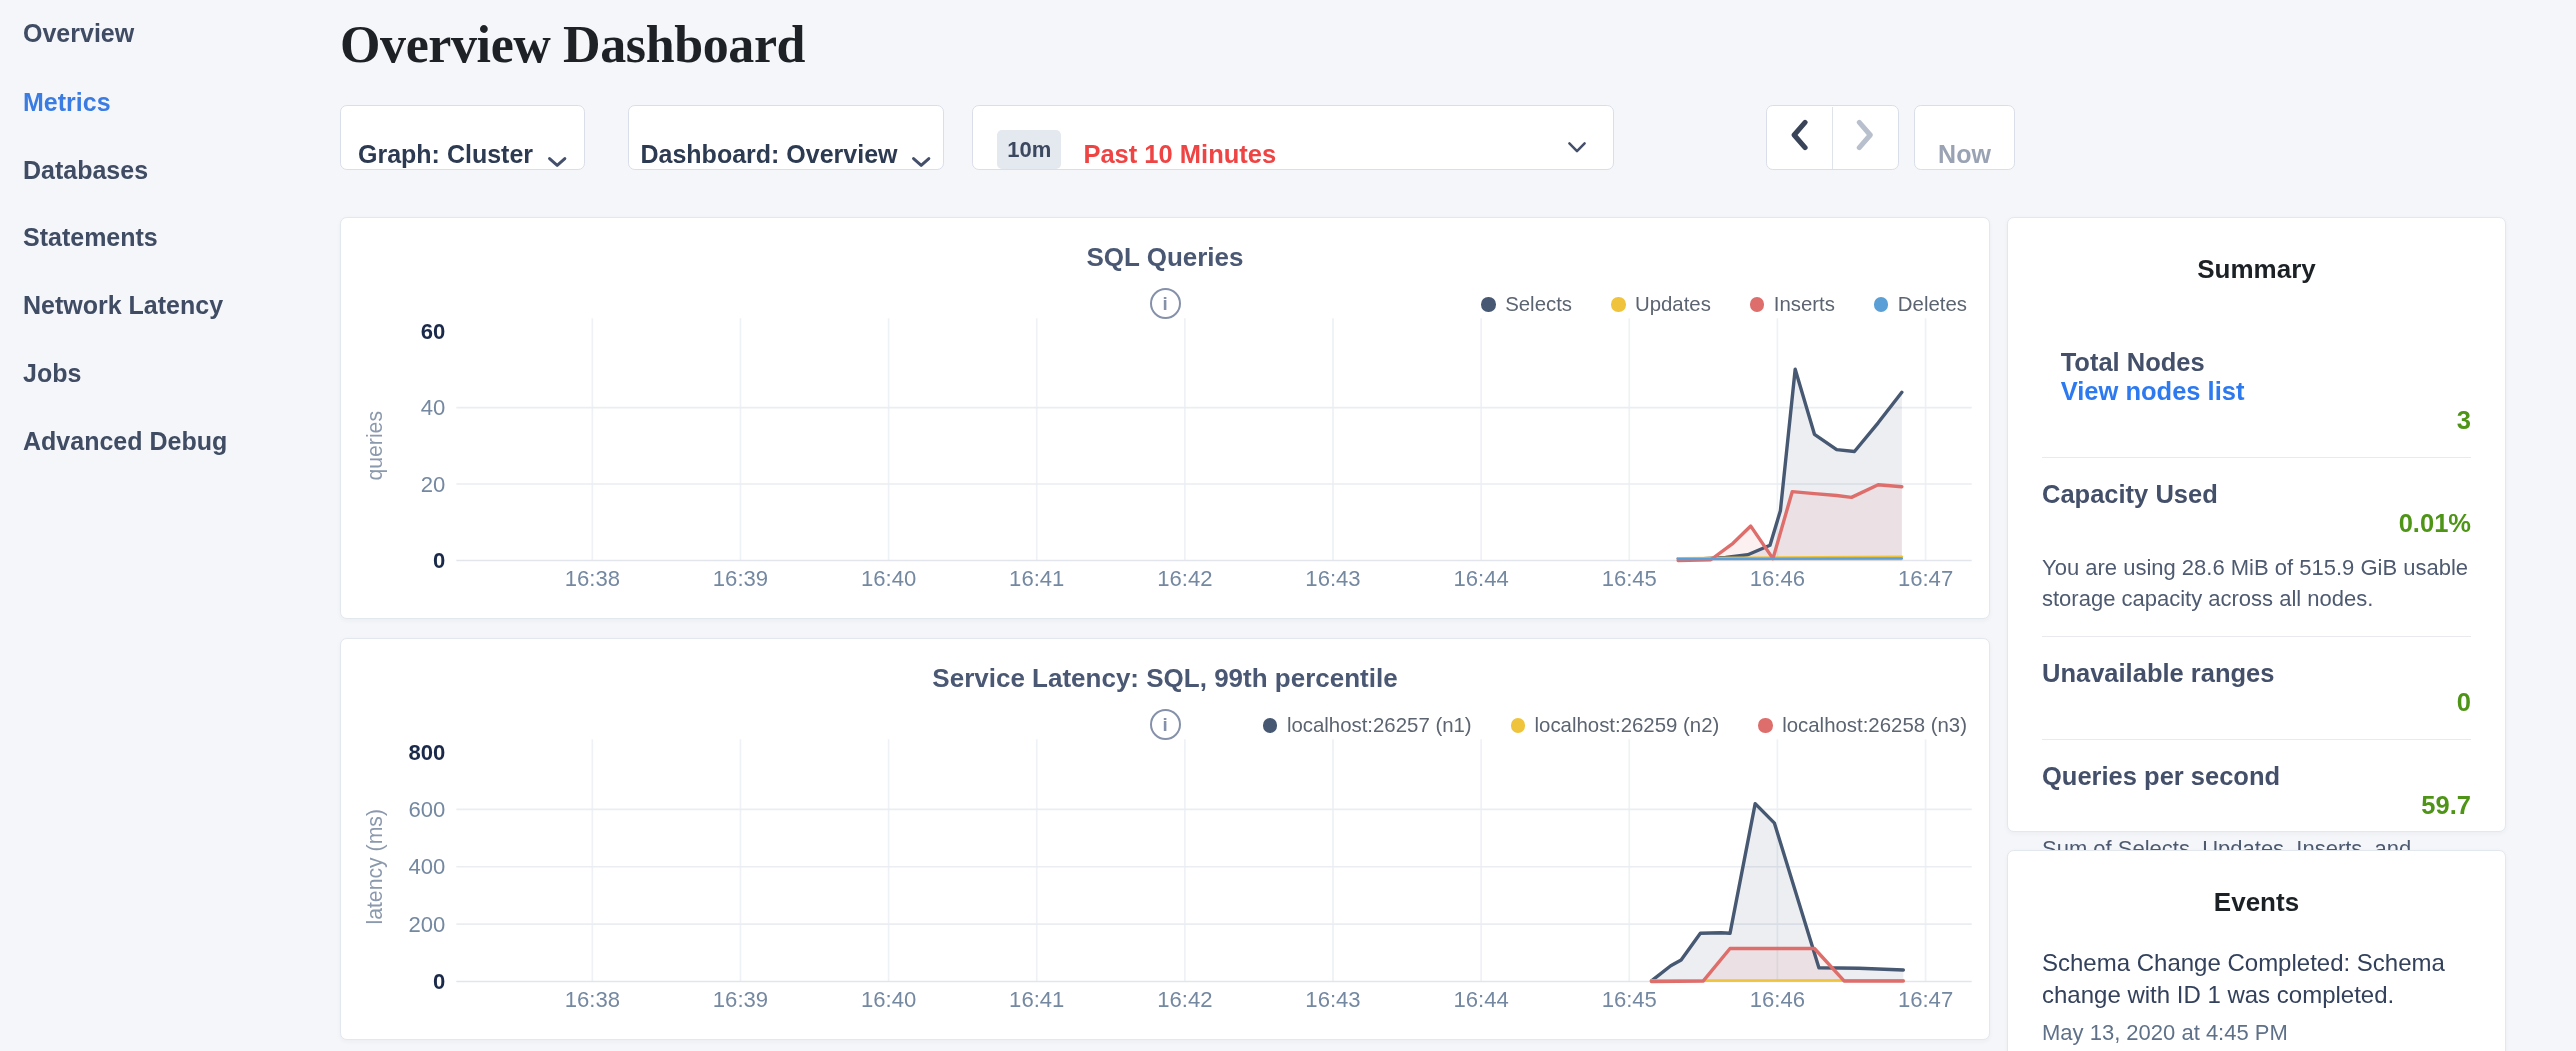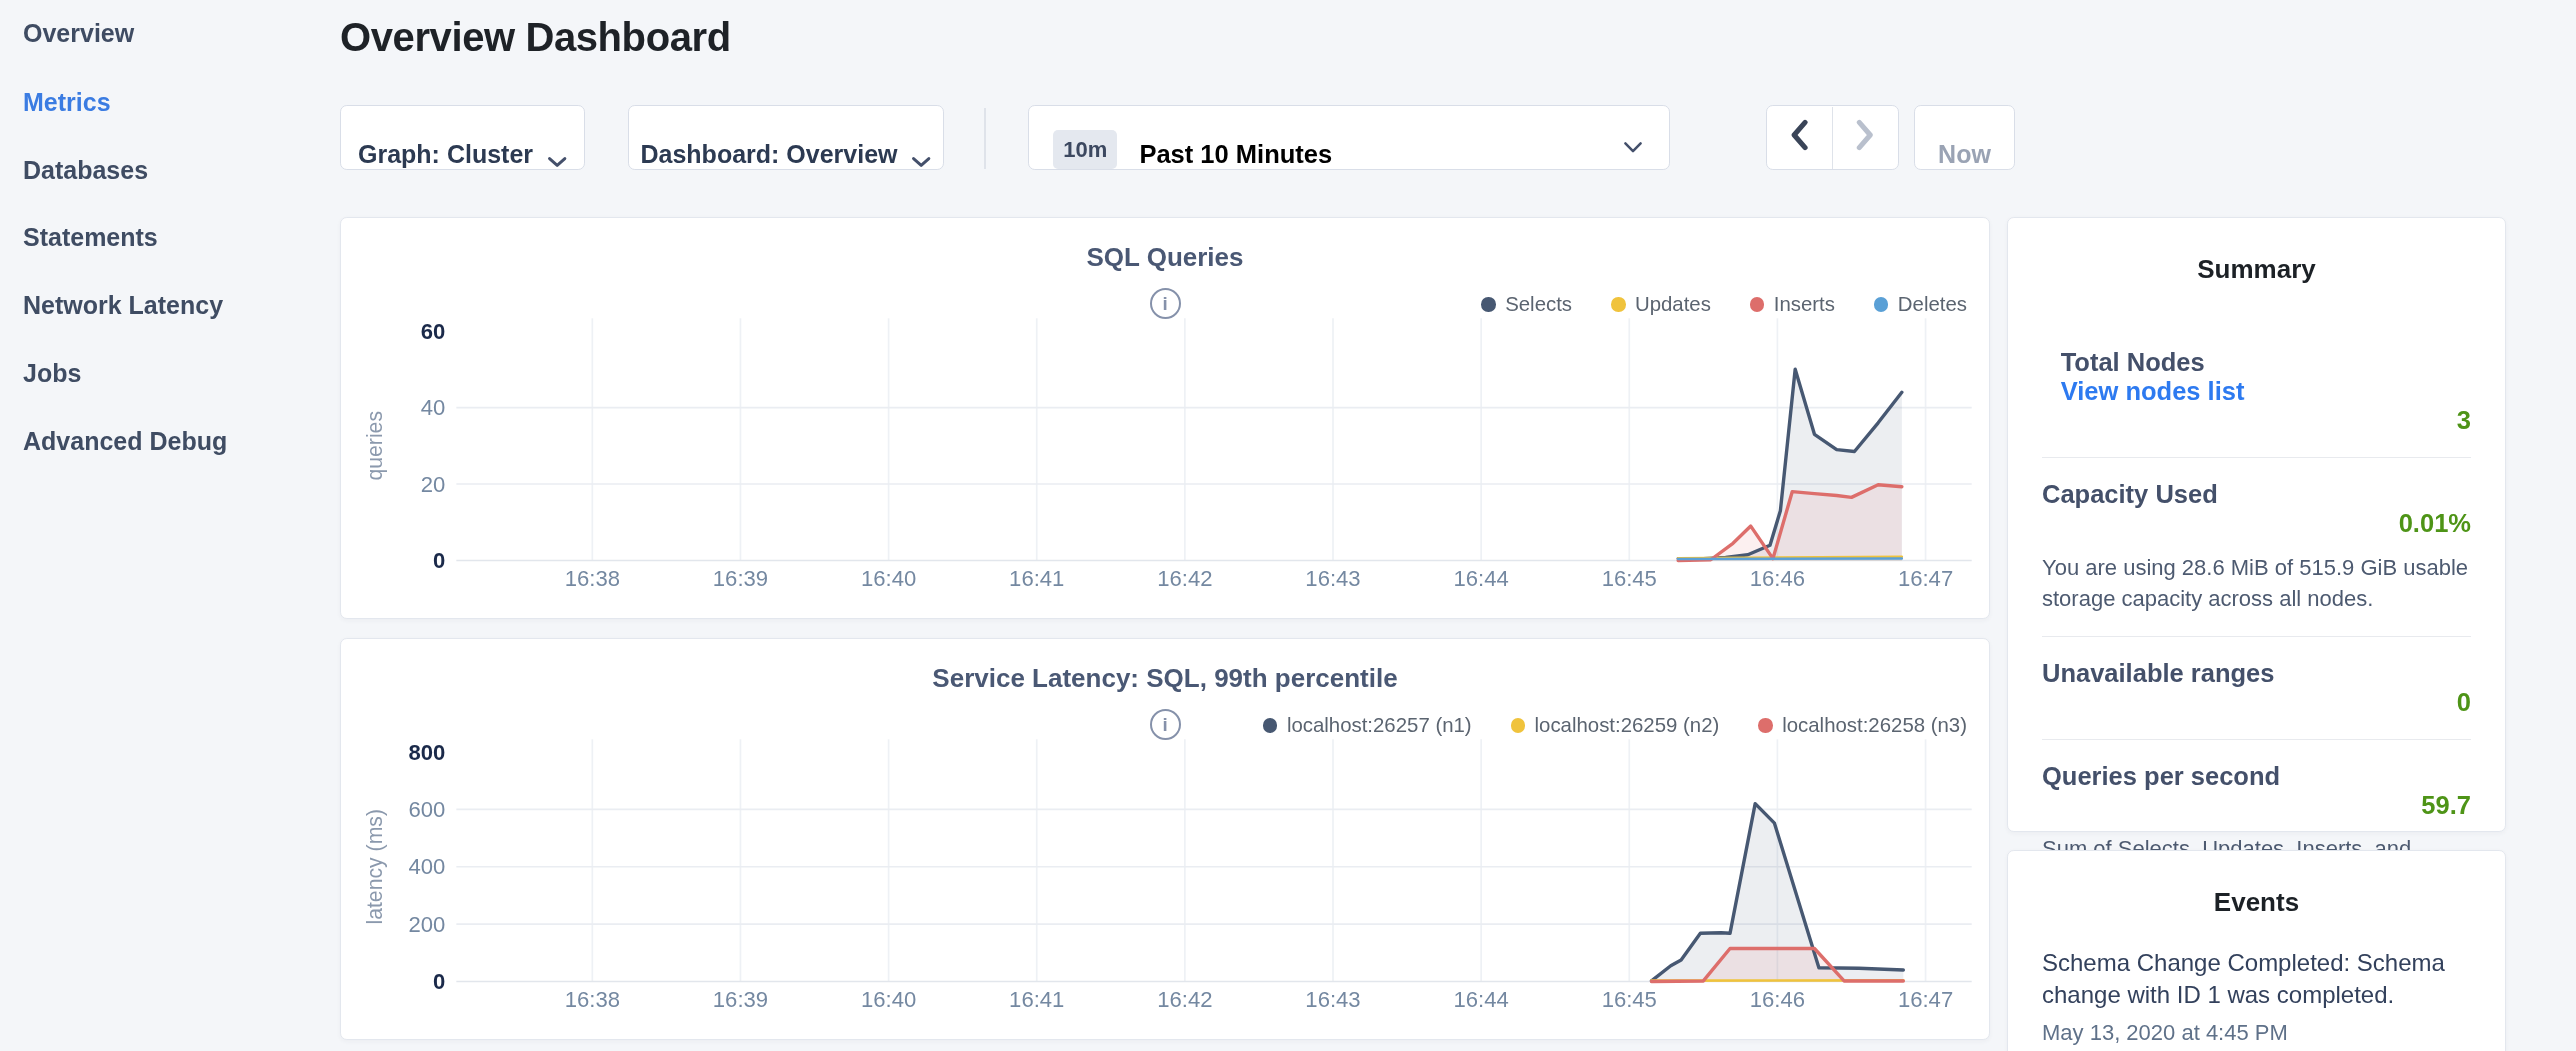--- a/index.html
+++ b/index.html
@@ -12,37 +12,37 @@
   }
   
   .sidebar { position: absolute; left: 0; top: 0; width: 340px; height: 1051px; }
   .nav-item {
     position: absolute; left: 23px; font-size: 25px; font-weight: 600;
     color: #3f4c63; cursor: pointer; white-space: nowrap;
   }
   .nav-item.active { color: #3b7ce2; }
   
   .page-title {
-    position: absolute; left: 340px; top: 15.3px; font-size: 40px; font-weight: 700;
-    color: #1e2227; letter-spacing: -0.4px;
+    position: absolute; left: 340px; top: 15.3px; font-size: 52px; font-weight: 700;
+    color: #1e2227; letter-spacing: -0.4px; font-family: Liberation Serif, serif;
   }
   .ctrl {
     position: absolute; top: 105px; height: 65px; background: #fff;
     border: 1.7px solid #d9dee8; border-radius: 6.8px;
     display: flex; align-items: flex-end; justify-content: center;
     font-size: 25px; font-weight: 700; color: #2c3a52; cursor: pointer;
   }
   .ctrl .gap { margin-left: 13.6px; display: inline-flex; }
   .vdivider { position: absolute; left: 984px; top: 108px; width: 1.7px; height: 61px; background: #dfe3ea; }
   .timesel { justify-content: flex-start; padding: 0 24px; }
   .badge-10m {
     background: #e4e8ef; border-radius: 5.1px; padding: 8.5px 10.2px;
     font-size: 22px; font-weight: 700; color: #3c4860; margin-right: 22px; line-height: 1;
   }
-  .timesel-label { font-size: 25.5px; font-weight: 700; color: #000000; }
+  .timesel-label { font-size: 25.5px; font-weight: 700; color: #ef4444; }
   .timesel-caret { position: absolute; right: 25.5px; top: 25.5px; }
   .arrow-group { padding: 0; }
   .arrow-cell { width: 65px; height: 62px; display: flex; align-items: center; justify-content: center; cursor: pointer; }
   .arrow-cell.first { border-right: 1.7px solid #dfe3ea; }
   .btn-now { color: #9aa3b4; }
   
   .card {
     position: absolute; background: #fff; border: 1.7px solid #e3e7ee; border-radius: 6.8px;
     box-shadow: 0 1.7px 4.3px rgba(40,50,70,0.04);
   }
@@ -110,21 +110,21 @@
   <span>Dashboard: Overview</span>
   <span class="gap">
     <svg width="20.4" height="12.8" viewBox="0 0 24 15">
         <polyline points="3,3 12,11 21,3" stroke="#44506b" stroke-width="3.5" fill="none" stroke-linecap="round" stroke-linejoin="round"></polyline>
       </svg>
   </span>
 </div>
 
 <div class="vdivider"></div>
 
-<div class="ctrl timesel" style="left:1028px;width:642px">
+<div class="ctrl timesel" style="left:972px;width:642px">
   <span class="badge-10m">10m</span>
   <span class="timesel-label">Past 10 Minutes</span>
   <span class="timesel-caret">
     <svg width="22" height="14.5" viewBox="0 0 26 17">
         <polyline points="4,4 13,13 22,4" stroke="#44506b" stroke-width="3" fill="none" stroke-linecap="round" stroke-linejoin="round"></polyline>
       </svg>
   </span>
 </div>
 
 <div class="ctrl arrow-group" style="left:1766px;width:133px">

